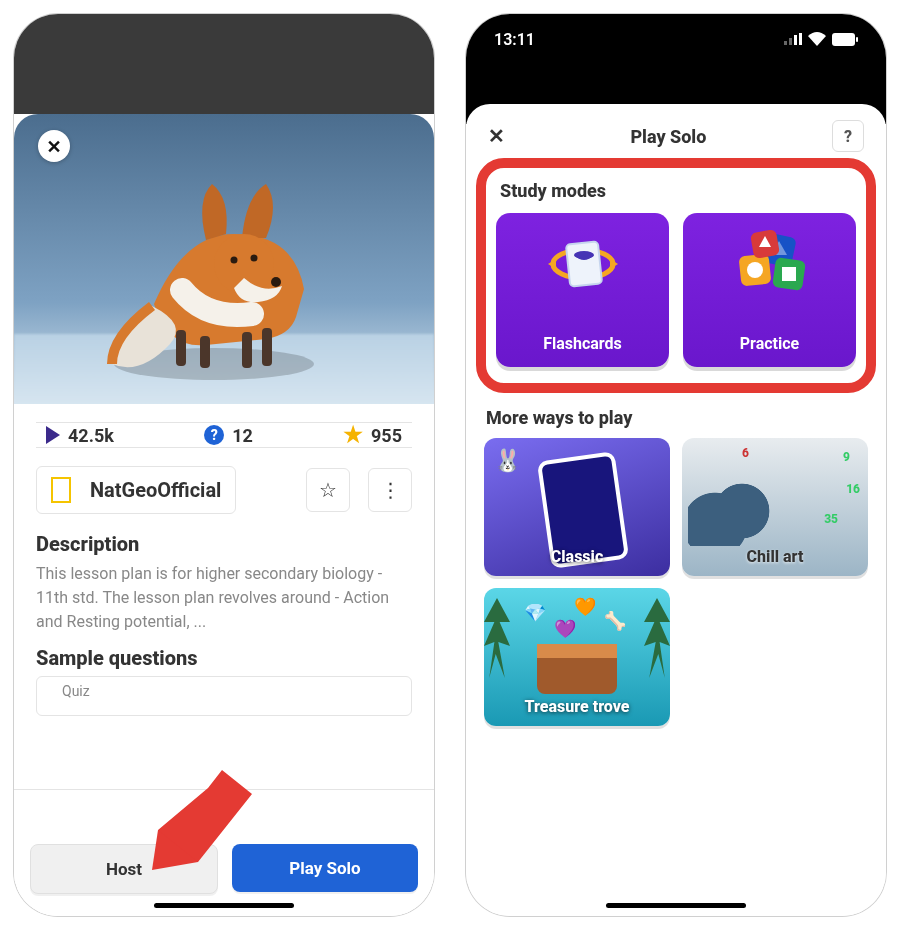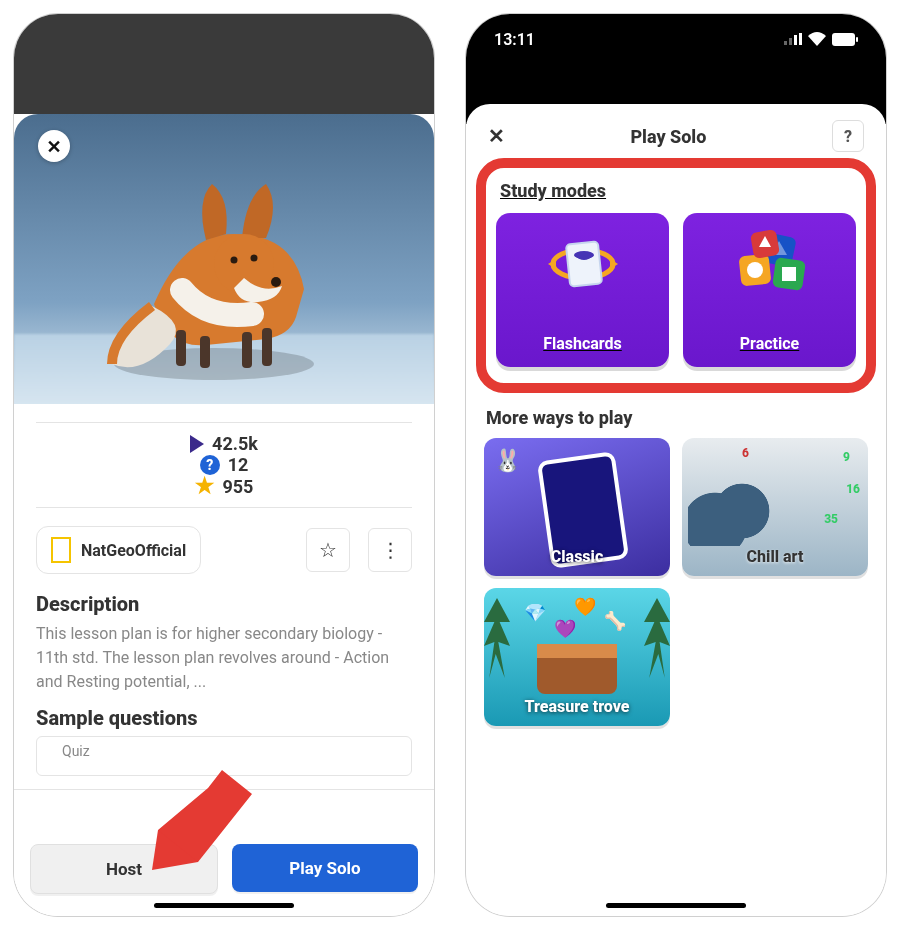--- a/index.html
+++ b/index.html
@@ -105,41 +105,40 @@
     color:#333;
     line-height:1.25;
     margin:0 0 14px;
   }
   .stats-row{
     display:flex;
     justify-content:space-between;
     align-items:center;
     border-top:1px solid var(--border);
     border-bottom:1px solid var(--border);
-    padding:10px 10px;
+    padding:1px 10px;
     font-weight:700;
     font-size:18px;
     color:#333;
-    flex-direction:column;
   }
   .stat{display:flex;align-items:center;gap:8px}
   .play-tri{width:0;height:0;border-left:14px solid #3b2a8b;border-top:9px solid transparent;border-bottom:9px solid transparent}
   .qcircle{width:20px;height:20px;border-radius:50%;background:#1f63d6;color:#fff;display:flex;align-items:center;justify-content:center;font-size:14px;font-weight:800}
   .star{color:var(--gold);font-size:22px;line-height:1}
   .creator-row{
     display:flex;align-items:center;gap:10px;
     margin:18px 0;
   }
   .creator-pill{
     flex:0 0 auto;
-    display:flex;align-items:center;gap:10px;
+    display:flex;align-items:center;gap:19px;
     border:1px solid var(--border);
-    border-radius:12px;
+    border-radius:6px;
     padding:10px 14px;
-    font-weight:700;color:#333;font-size:16px;
+    font-weight:700;color:#333;font-size:20px;
   }
   .ng-logo{
     width:16px;height:22px;
     border:2px solid #f5c400;
     background:#fff;
   }
   .icon-box{
     width:42px;height:42px;border:1px solid var(--border);border-radius:6px;
     display:flex;align-items:center;justify-content:center;
   }
@@ -189,21 +188,20 @@
     padding:0 6px 10px;
   }
   .sheet2-title{font-weight:800;font-size:18px;color:#333}
   .close-mini{font-weight:900;font-size:20px;color:#333}
   .help-box{width:30px;height:30px;border:1px solid #ddd;border-radius:6px;display:flex;align-items:center;justify-content:center;font-weight:800;color:#555}
   .highlight-box{
     border:10px solid #e43a33;
     border-radius:28px;
     padding:12px 10px 16px;
     margin:-4px -6px 14px;
-    text-decoration:underline;
   }
   .hb-head{font-weight:800;font-size:18px;color:#333;margin:0 4px 12px}
   .mode-row{display:flex;gap:14px}
   .mode-card{
     flex:1;
     background:linear-gradient(180deg,#7e22e0 0%,#6a17cc 100%);
     border-radius:14px;
     height:140px;
     display:flex;flex-direction:column;align-items:center;justify-content:flex-end;
     padding-bottom:14px;

